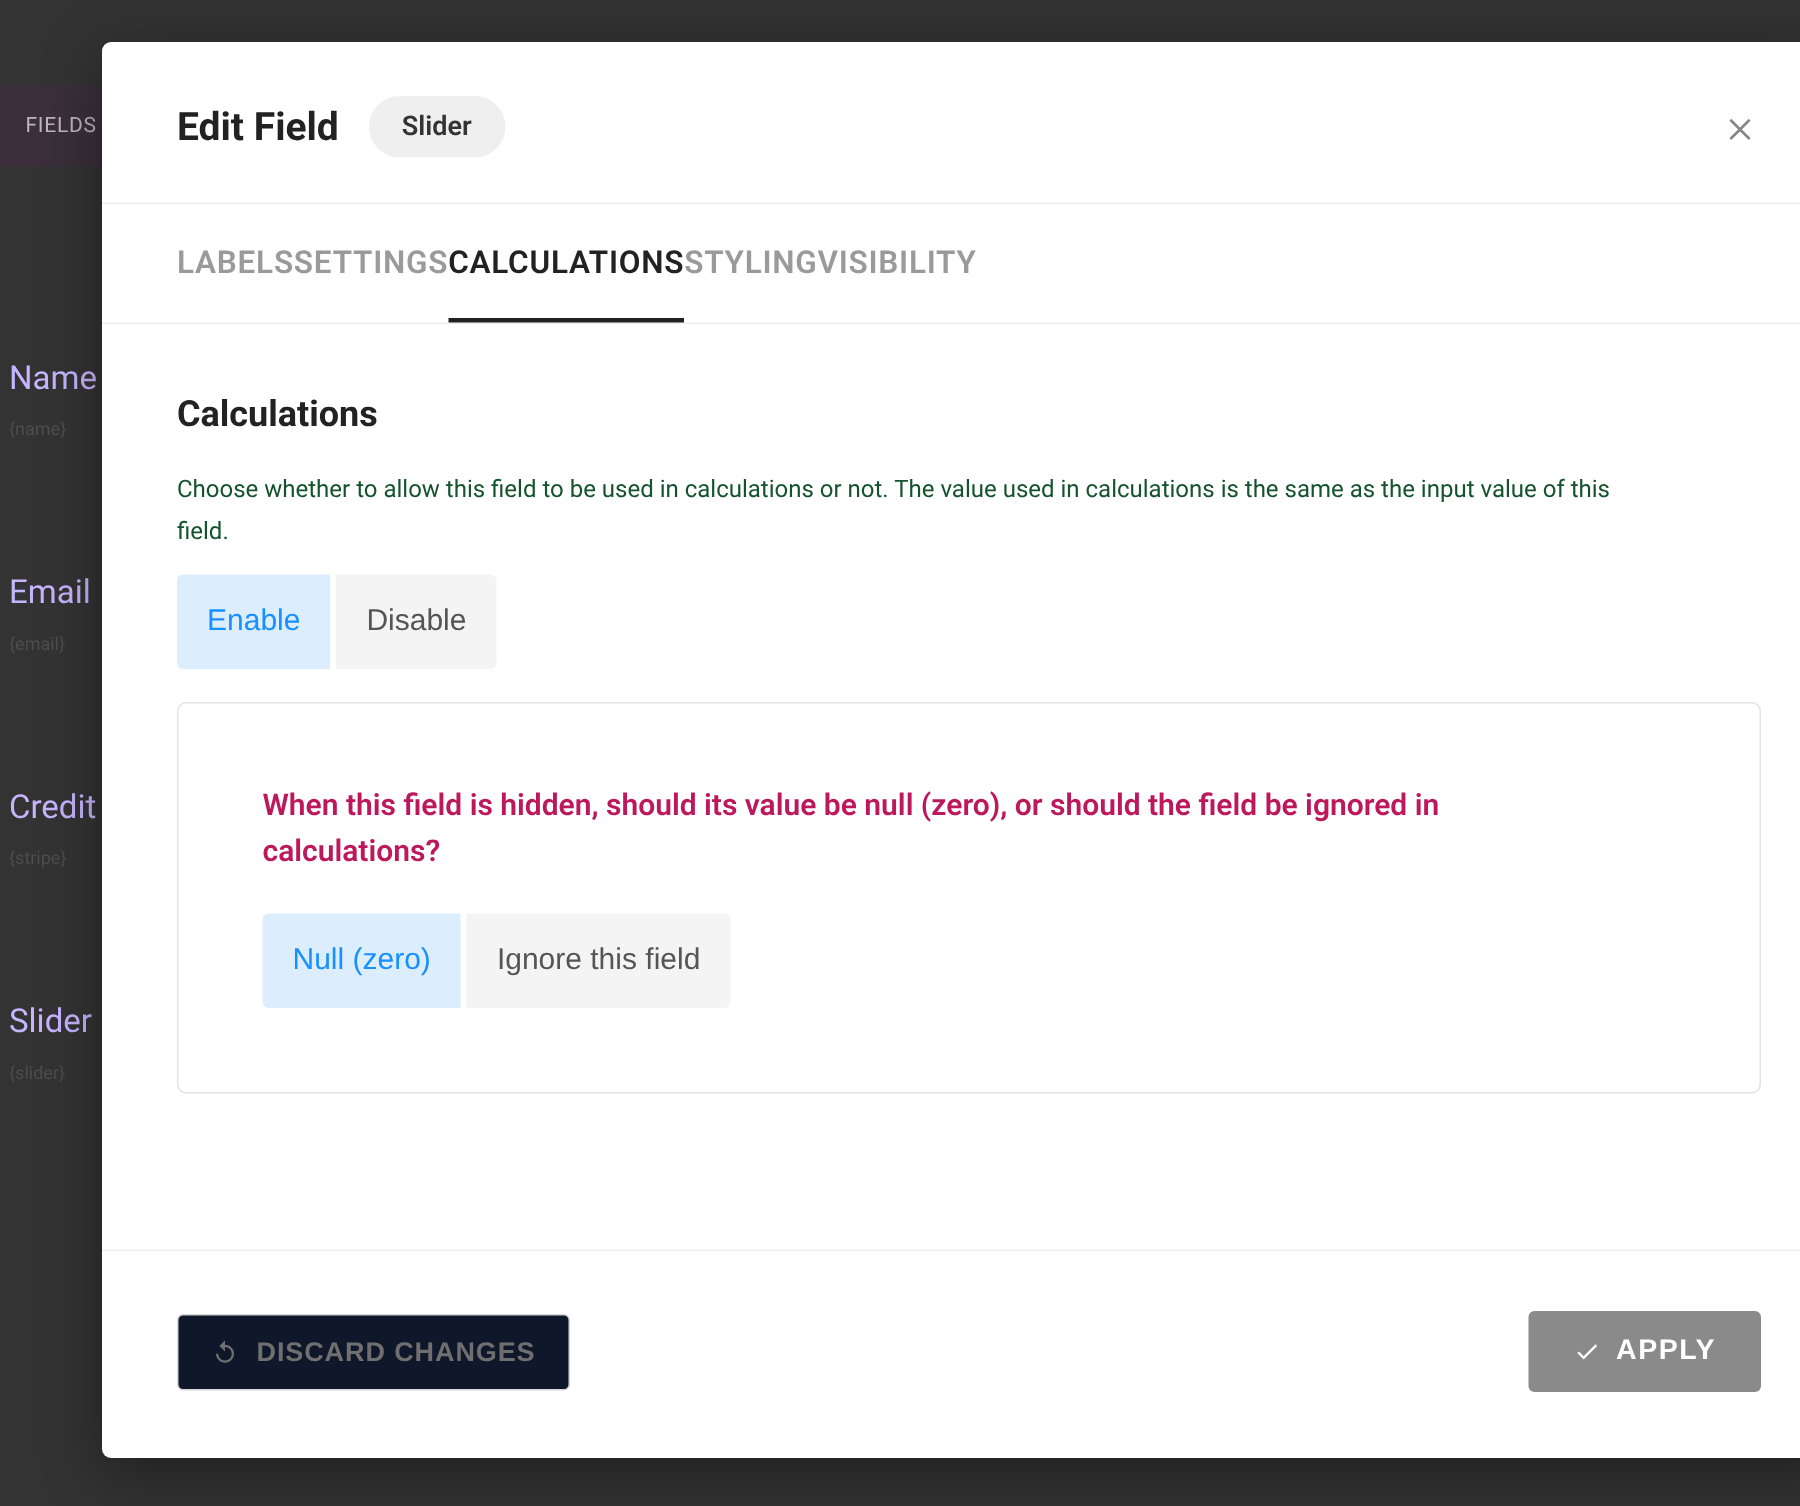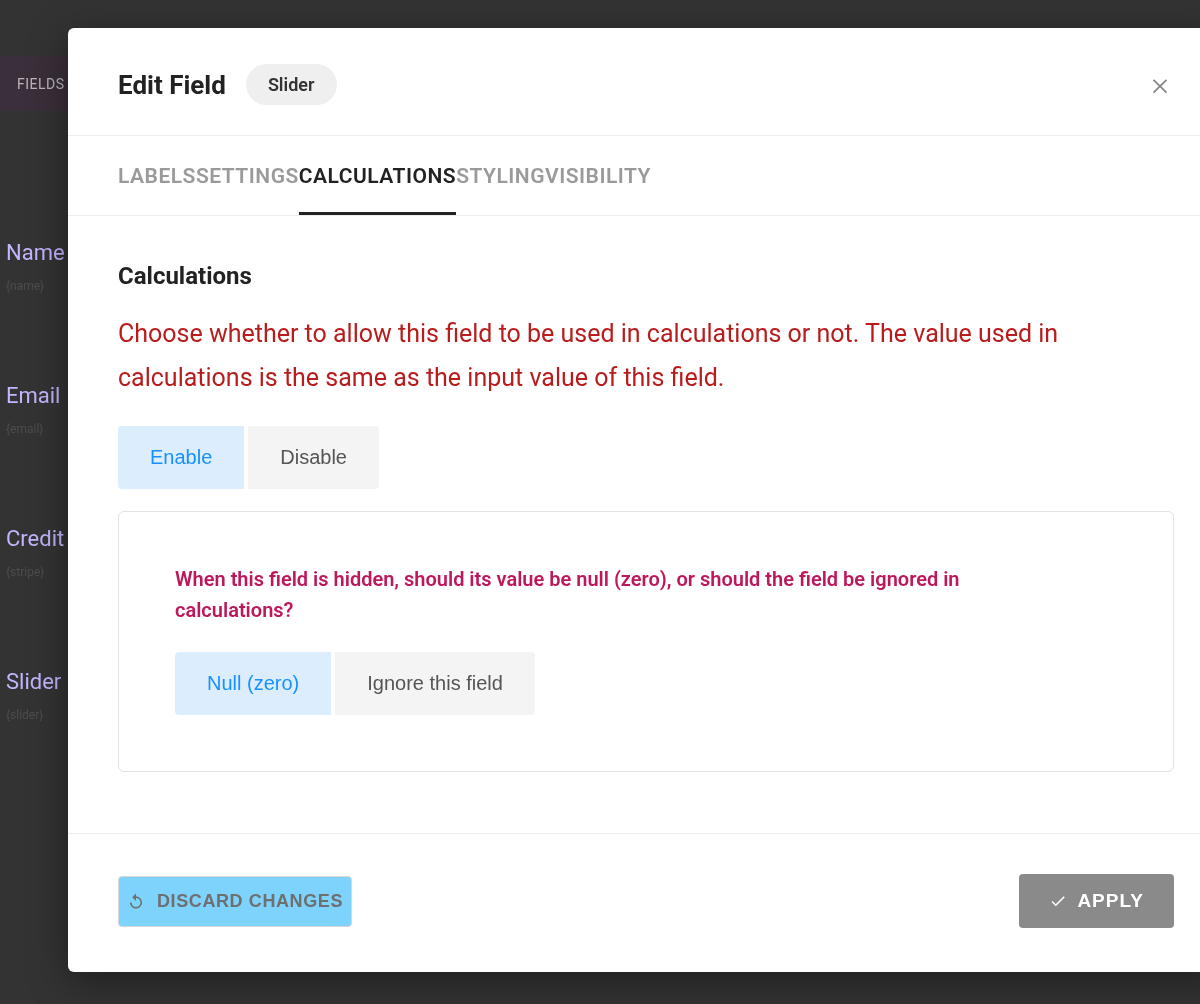--- a/index.html
+++ b/index.html
@@ -53,27 +53,27 @@
   }
   .tab.active { color:#222; border-bottom-color:#222; }
 
   .modal-body {
     padding:46px 50px 20px 50px; flex:1;
   }
   .section-title {
     font-size:24px; font-weight:700; color:#222; margin-bottom:22px;
   }
   .section-desc {
-    font-size:25px; color:#b91c1c; line-height:1.75; margin-bottom:26px; max-width:980px;
+    font-size:16px; color:#14532d; line-height:1.75; margin-bottom:15px; max-width:980px;
   }
   .seg {
     display:inline-flex;
   }
   .seg-btn {
-    font-size:20px; font-weight:500; padding:20px 32px; background:#f4f4f4; color:#555; cursor:pointer;
+    font-size:20px; font-weight:500; padding:20px 20px; background:#f4f4f4; color:#555; cursor:pointer;
     border:none; outline:none;
   }
   .seg-btn + .seg-btn { margin-left:4px; }
   .seg-btn.selected { background:#dceefe; color:#1890ff; }
   .seg-btn:first-child { border-top-left-radius:4px; border-bottom-left-radius:4px; }
   .seg-btn:last-child { border-top-right-radius:4px; border-bottom-right-radius:4px; }
 
   .sub-panel {
     margin-top:22px; border:1px solid #e3e3e3; border-radius:6px;
     padding:52px 56px 56px 56px;
@@ -81,22 +81,22 @@
   .sub-question {
     font-size:20px; font-weight:600; color:#be185d; line-height:1.55; margin-bottom:26px; max-width:820px;
   }
 
   .modal-footer {
     border-top:1px solid #eee; padding:40px 50px 44px 50px;
     display:flex; align-items:center; margin-top:auto;
   }
   .discard-btn {
     display:inline-flex; align-items:center; gap:12px;
-    border:1px solid #d6d6d6; border-radius:4px; background:#7dd3fc;
-    padding:14px 8px; font-size:18px; font-weight:600; letter-spacing:0.6px;
+    border:1px solid #d6d6d6; border-radius:4px; background:#0f172a;
+    padding:14px 22px; font-size:18px; font-weight:600; letter-spacing:0.6px;
     color:#6f6f6f; cursor:pointer;
   }
   .discard-btn svg { width:18px; height:18px; }
   .apply-btn {
     margin-left:auto; display:inline-flex; align-items:center; gap:10px;
     background:#8a8a8a; color:#fff; border:none; border-radius:4px;
     padding:16px 30px; font-size:19px; font-weight:700; letter-spacing:1px; cursor:pointer;
   }
   .apply-btn svg { width:18px; height:18px; }
 </style>

